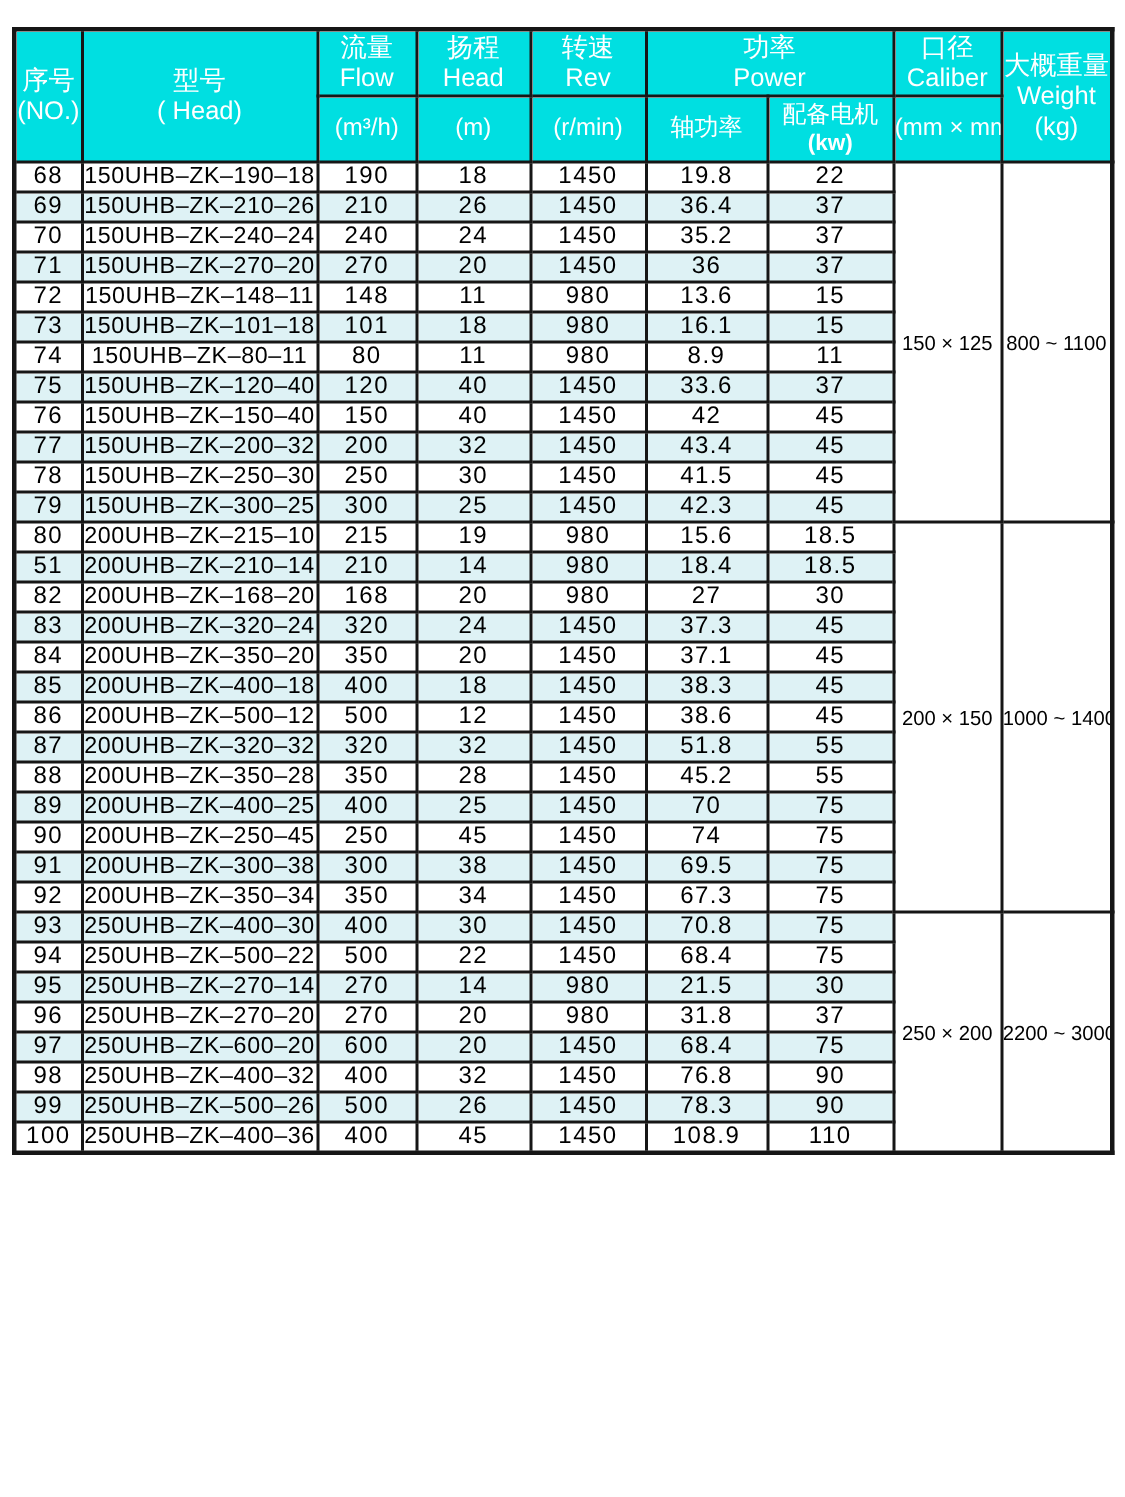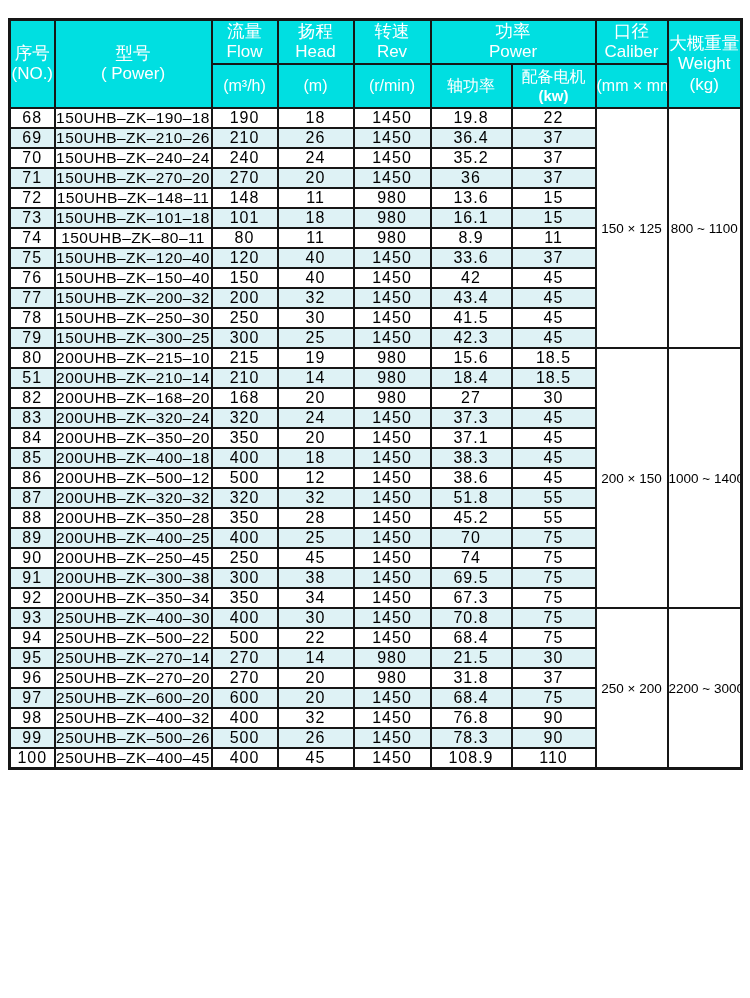--- a/index.html
+++ b/index.html
@@ -58,21 +58,21 @@
         <col style="width:74px">
     </colgroup>
     <thead>
       <tr class="h1">
         <th rowspan="2">
           <div class="cn">序号</div>
           <div class="en">(NO.)</div>
         </th>
         <th rowspan="2">
           <div class="cn">型号</div>
-          <div class="en">( Power)</div>
+          <div class="en">( Head)</div>
         </th>
         <th>
           <div class="cn">流量</div>
           <div class="en">Flow</div>
         </th>
         <th>
           <div class="cn">扬程</div>
           <div class="en">Head</div>
         </th>
         <th>
@@ -395,21 +395,21 @@
           <td>99</td>
           <td class="model-cell">250UHB–ZK–500–26</td>
           <td>500</td>
           <td>26</td>
           <td>1450</td>
           <td>78.3</td>
           <td>90</td>
         </tr>
         <tr>
           <td>100</td>
-          <td class="model-cell">250UHB–ZK–400–45</td>
+          <td class="model-cell">250UHB–ZK–400–36</td>
           <td>400</td>
           <td>45</td>
           <td>1450</td>
           <td>108.9</td>
           <td>110</td>
         </tr>
       </tbody>
   </table>
 
 

